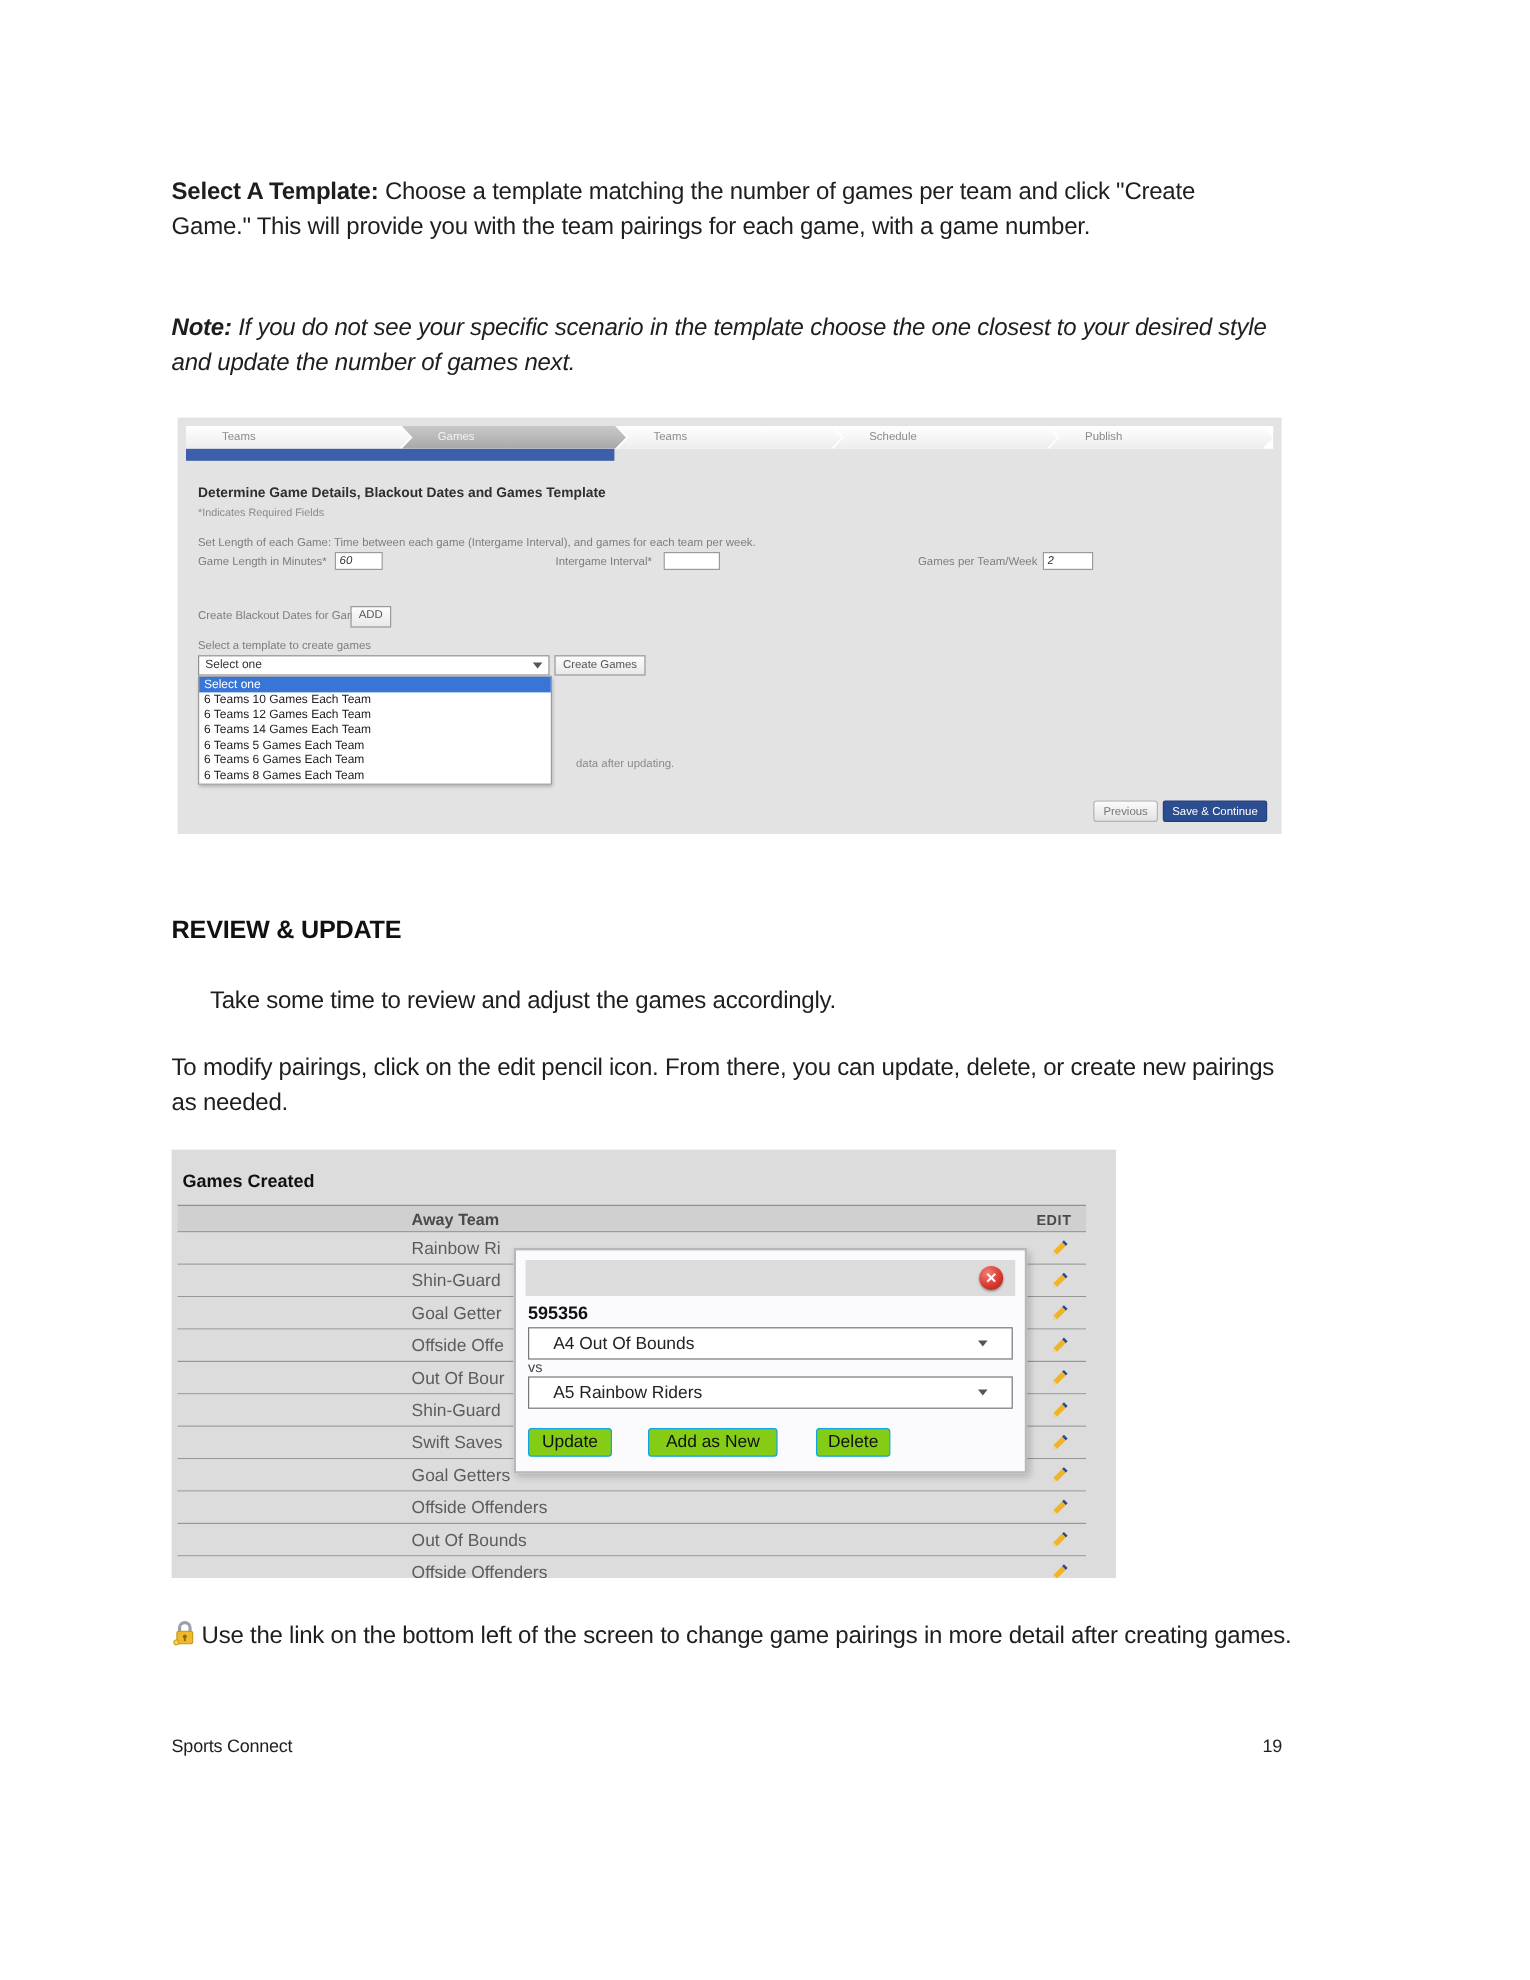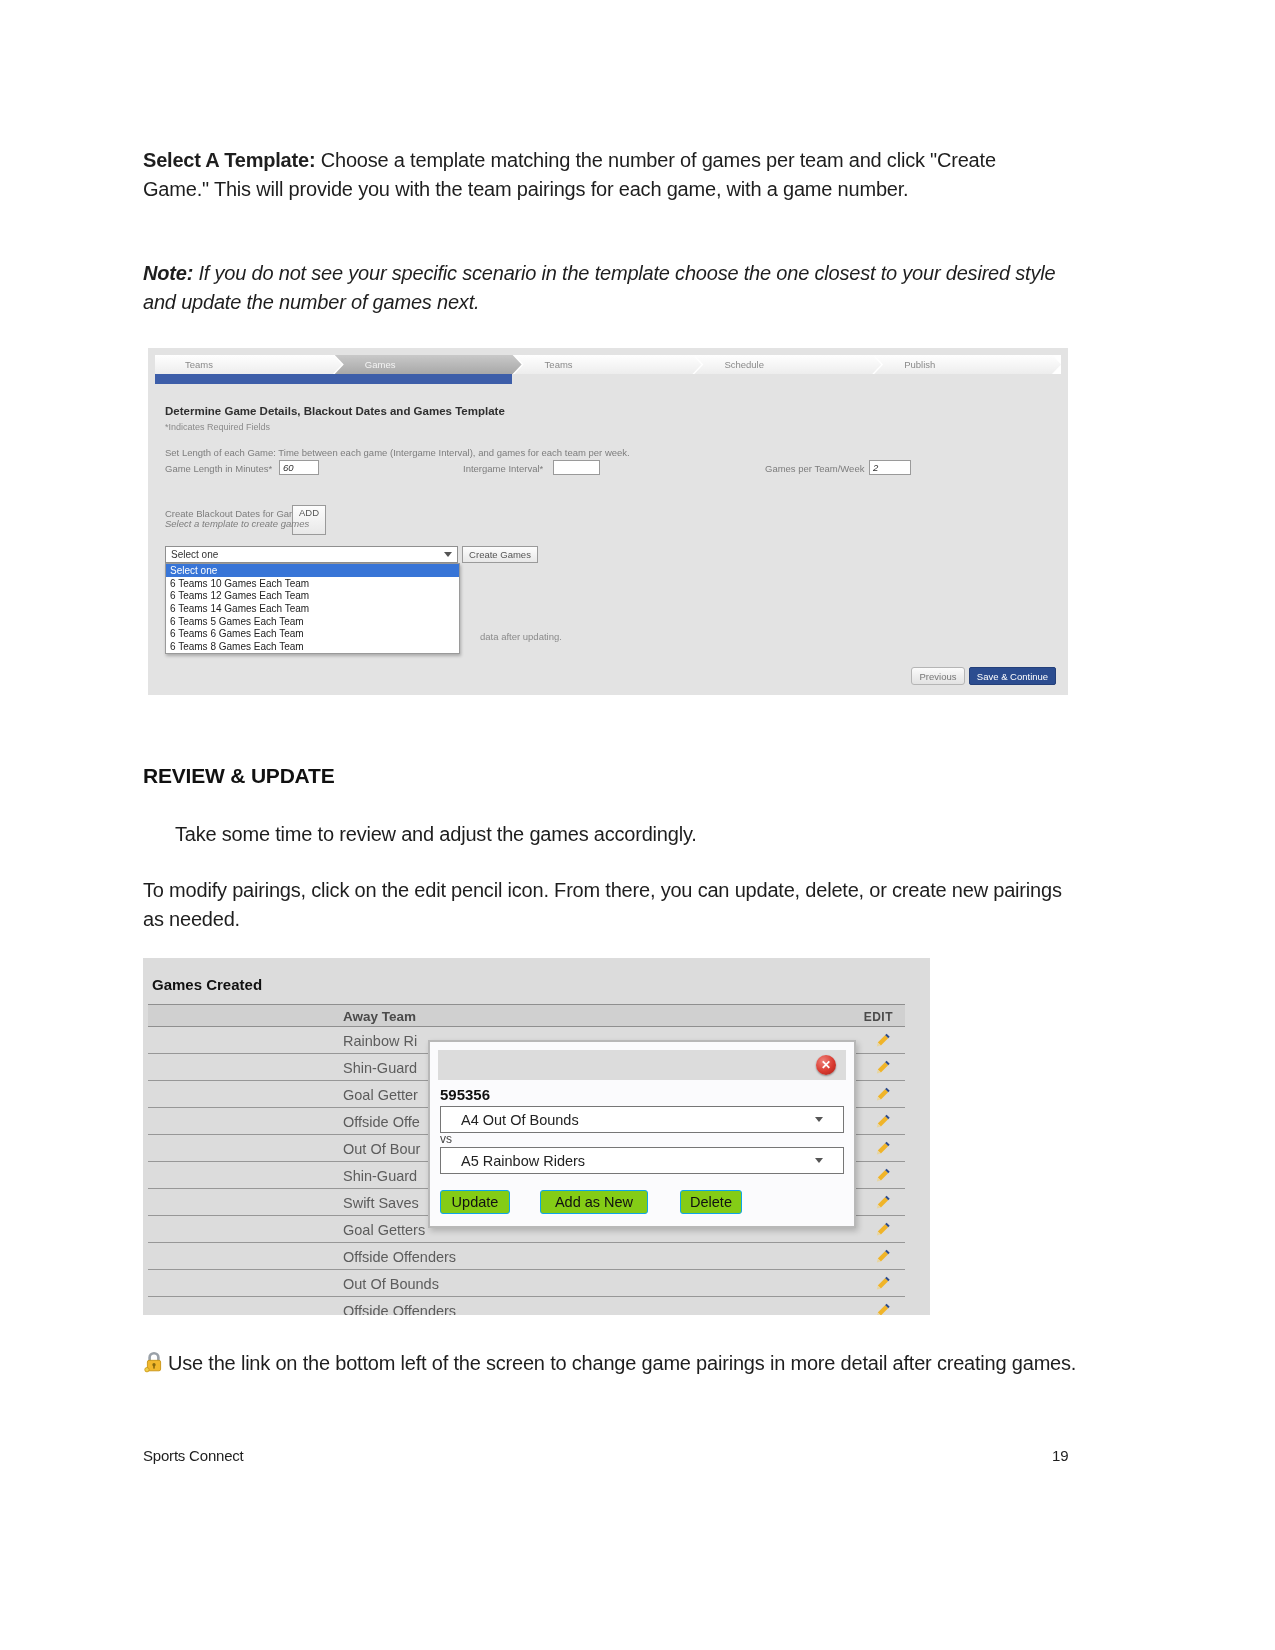--- a/index.html
+++ b/index.html
@@ -20,21 +20,21 @@
          background:linear-gradient(#ffffff,#ededed); clip-path:polygon(0 0, calc(100% - 9px) 0, 100% 50%, calc(100% - 9px) 100%, 0 100%, 9px 50%);
          filter:drop-shadow(0 0 1px #bfbfbf); margin-left:-7px; }
   .tab:first-child { margin-left:0; clip-path:polygon(0 0, calc(100% - 9px) 0, 100% 50%, calc(100% - 9px) 100%, 0 100%); }
   .tab.active { background:linear-gradient(#c9c9c9,#a8a8a8); color:#f4f4f4; }
   .progressbar { position:absolute; left:7px; top:26px; height:10px; width:357px; background:#3d5ea9; }
   .wiz-h { position:absolute; left:17px; top:57px; font-size:11.5px; font-weight:bold; color:#2f2f2f; }
   .wiz-req { position:absolute; left:17px; top:74px; font-size:9px; color:#8a8a8a; }
   .wiz-cap { position:absolute; left:17px; top:99px; font-size:9.5px; color:#7d7d7d; }
   .wiz-lbl { font-size:9.5px; color:#7d7d7d; }
   .wiz-input { position:absolute; height:15px; border:1px solid #9a9a9a; background:#fff; font-size:9.5px; color:#333; padding:0 3px; font-family:"Liberation Sans", sans-serif;font-style:italic; }
-  .mini-btn { position:absolute; height:30px; border:1px solid #9a9a9a; background:linear-gradient(#fdfdfd,#e8e8e8); font-size:9.5px; color:#555; text-align:center; cursor:pointer; }
+  .mini-btn { position:absolute; height:18px; border:1px solid #9a9a9a; background:linear-gradient(#fdfdfd,#e8e8e8); font-size:9.5px; color:#555; text-align:center; cursor:pointer; }
   .selectbox { position:absolute; left:17px; top:198px; width:293px; height:17px; border:1px solid #8f8f8f; background:#fff; font-size:10px; color:#333; display:flex; align-items:center; padding:0 5px; justify-content:space-between; }
   .chev { width:0; height:0; border-left:4px solid transparent; border-right:4px solid transparent; border-top:5px solid #555; }
   .ddlist { position:absolute; left:17px; top:215px; width:295px; border:1px solid #9a9a9a; background:#fff; box-shadow:1px 2px 3px rgba(0,0,0,.25); z-index:5; }
   .ddopt { height:12.7px; font-size:10px; color:#222; padding:0 4px; display:flex; align-items:center; white-space:nowrap; overflow:hidden; }
   .ddopt.sel { background:#3875d7; color:#fff; }
   .obscured { position:absolute; left:332px; top:283px; font-size:9.5px; color:#8a8a8a; }
   .btn-prev { position:absolute; left:763px; top:319px; width:54px; height:18px; border:1px solid #b5b5b5; border-radius:3px; background:linear-gradient(#fbfbfb,#e2e2e2); color:#777; font-size:9.5px; display:flex; align-items:center; justify-content:center; cursor:pointer; }
   .btn-save { position:absolute; left:821px; top:319px; width:87px; height:18px; border:1px solid #24407a; border-radius:2px; background:#2c4d90; color:#fff; font-size:9.5px; display:flex; align-items:center; justify-content:center; cursor:pointer; }
 
   
@@ -115,21 +115,21 @@
   <div class="abs wiz-lbl" style="left:17px; top:115px;">Game Length in Minutes*</div>
   <input class="wiz-input" style="left: 131px; top: 112px; width: 40px;" value="60">
   <div class="abs wiz-lbl" style="left:315px; top:115px;">Intergame Interval*</div>
   <input class="wiz-input" style="left: 405px; top: 112px; width: 40px; padding-left: 42px;" value="120">
   <div class="abs wiz-lbl" style="left:617px; top:115px;">Games per Team/Week</div>
   <input class="wiz-input" style="left: 721px; top: 112px; width: 42px;" value="2">
 
   <div class="abs wiz-lbl" style="left:17px; top:160px;">Create Blackout Dates for Games</div>
   <div class="mini-btn" style="left:144px; top:157px; width:34px; line-height:13px;">ADD</div>
 
-  <div class="abs wiz-lbl" style="left:17px; top:170px;font-style:italic;">Select a template to create games</div>
+  <div class="abs wiz-lbl" style="left:17px; top:185px;">Select a template to create games</div>
   <div class="selectbox">
     <span>Select one</span>
     <span class="chev"></span>
   </div>
   <div class="mini-btn" style="left:314px; top:198px; width:76px; height:17px; line-height:15px;">Create Games</div>
 
   <div class="obscured">data after updating.</div>
 
   <div class="ddlist">
     <div class="ddopt sel">Select one</div>

